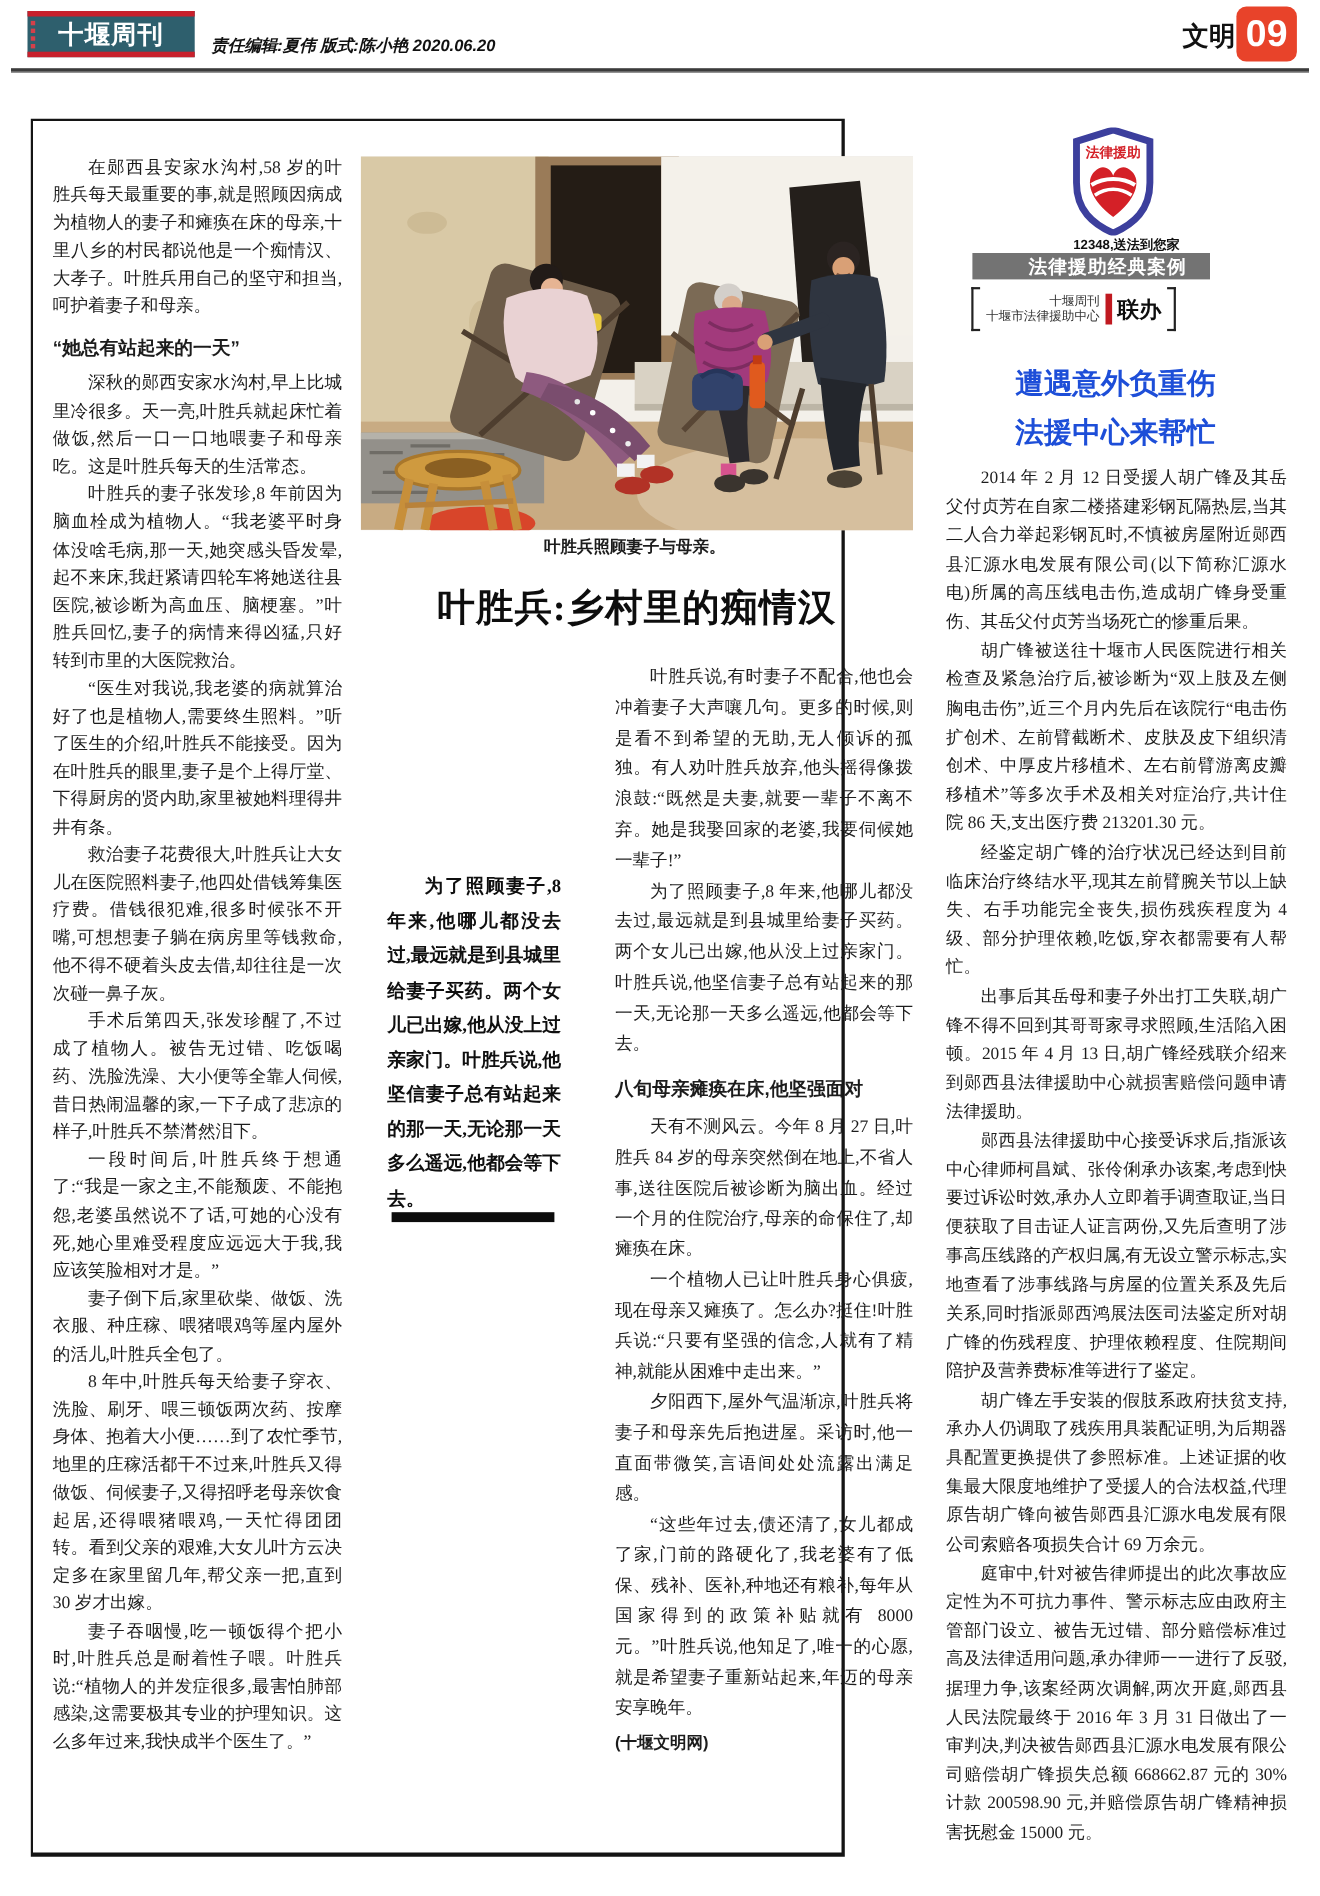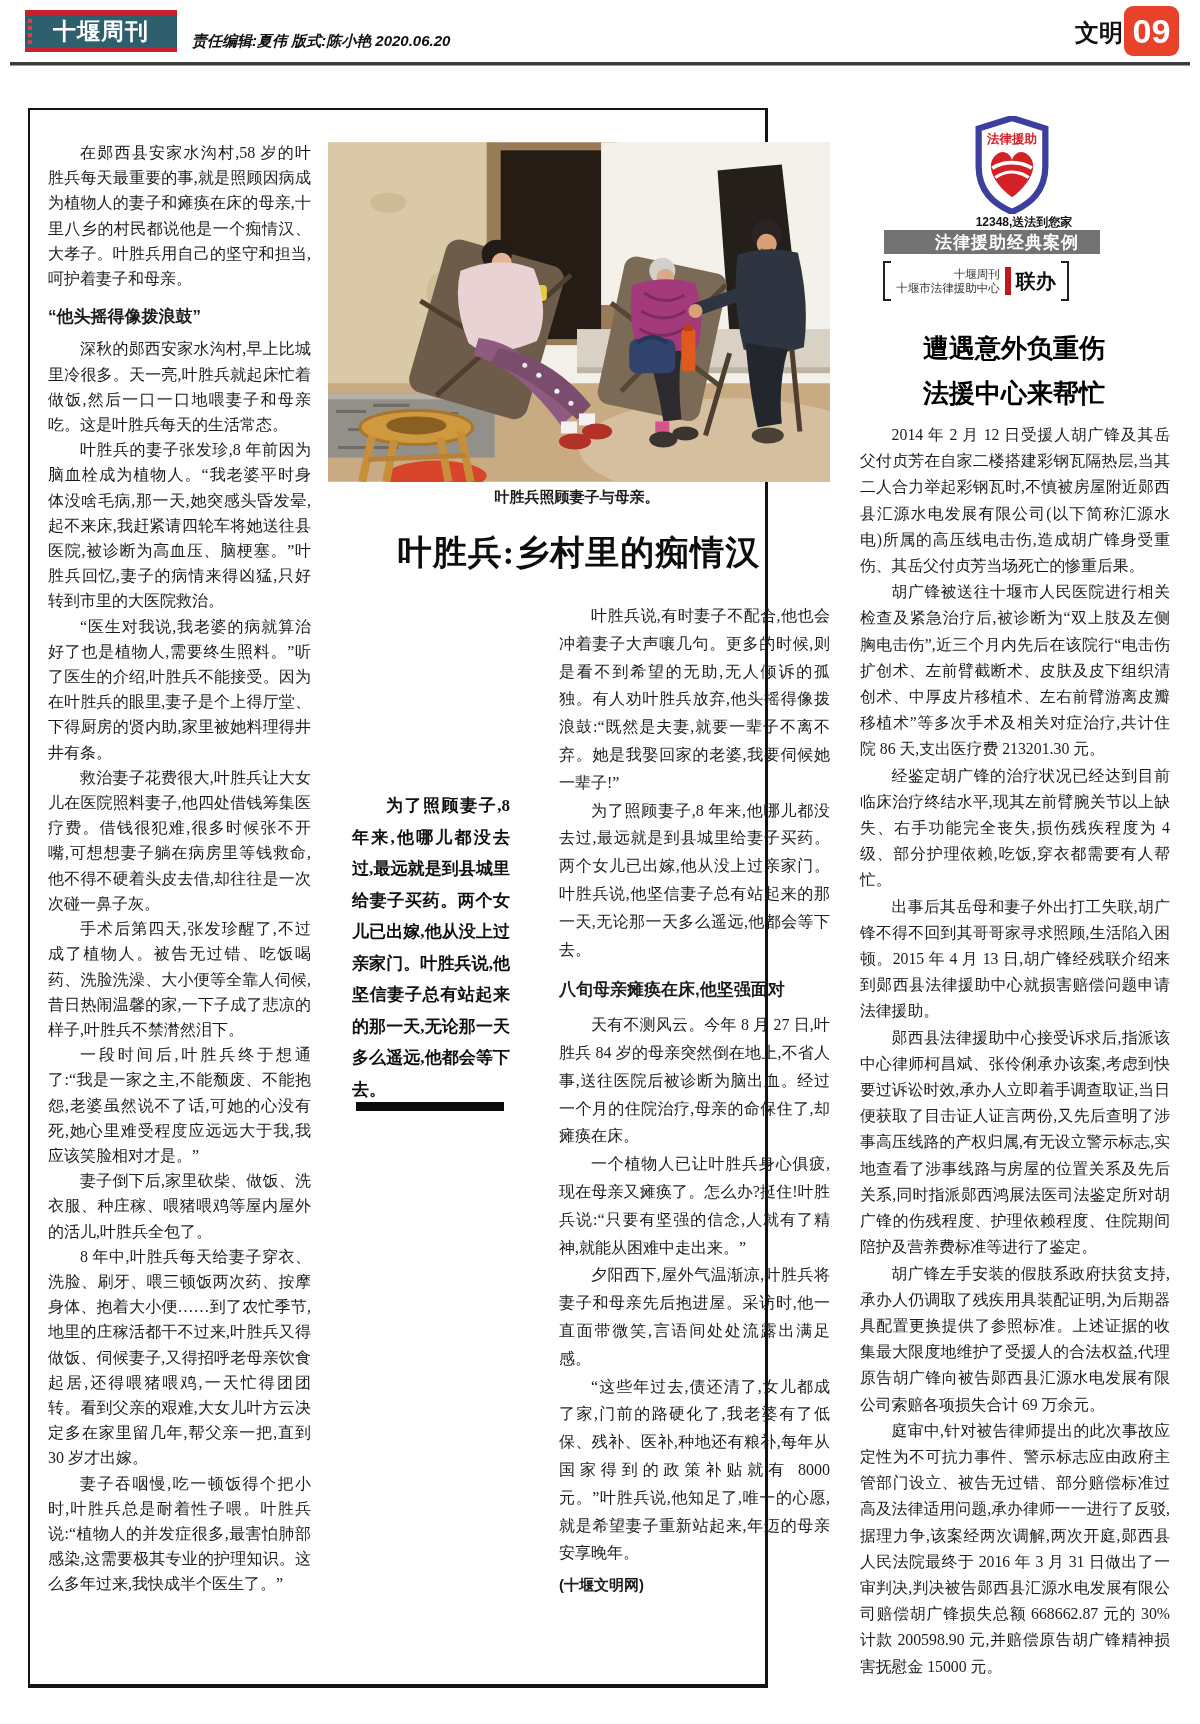--- a/index.html
+++ b/index.html
@@ -53,21 +53,21 @@
           letter-spacing:1px;}
   .joint{left:868px;top:258px;width:216px;height:46px;display:flex;align-items:center;justify-content:center;gap:5px;}
   .bracket{width:8px;height:40px;box-sizing:border-box;border:2px solid #222;}
   .bracket.l{border-right:none;}
   .bracket.r{border-left:none;}
   .joint-names{font-family:"Liberation Sans",sans-serif;font-size:11.5px;line-height:14px;
                text-align:right;color:#333;}
   .joint-bar{width:6px;height:28px;background:#c01920;}
   .joint-label{font-family:"Liberation Sans",sans-serif;font-weight:bold;font-size:20px;color:#0d0d0d;}
   .headline2{left:858px;top:326px;width:312px;text-align:center;font-size:26px;font-weight:bold;
-             line-height:45px;color:#000000;}
+             line-height:45px;color:#1d4ed8;}
   .body2{left:860px;top:422px;width:310px;font-size:15.8px;line-height:26.2px;text-align:justify;}
   .body2 p{margin:0;text-indent:2em;}
 </style>
 </head>
 <body>
 
 <div class="page">
 
   <div class="abs masthead">
     <span class="side-marks">
@@ -80,21 +80,21 @@
   </div>
   <div class="abs editor-line">责任编辑:夏伟  版式:陈小艳  2020.06.20</div>
   <div class="abs section-label">文明</div>
   <div class="abs pagenum">09</div>
   <div class="abs header-rule"></div>
 
   <div class="abs main-box">
 
     <div class="abs col1">
       <p>在郧西县安家水沟村,58 岁的叶胜兵每天最重要的事,就是照顾因病成为植物人的妻子和瘫痪在床的母亲,十里八乡的村民都说他是一个痴情汉、大孝子。叶胜兵用自己的坚守和担当,呵护着妻子和母亲。</p>
-      <p class="subhead">“他头摇得像拨浪鼓”</p>
+      <p class="subhead">“她总有站起来的一天”</p>
       <p>深秋的郧西安家水沟村,早上比城里冷很多。天一亮,叶胜兵就起床忙着做饭,然后一口一口地喂妻子和母亲吃。这是叶胜兵每天的生活常态。</p>
       <p>叶胜兵的妻子张发珍,8 年前因为脑血栓成为植物人。“我老婆平时身体没啥毛病,那一天,她突感头昏发晕,起不来床,我赶紧请四轮车将她送往县医院,被诊断为高血压、脑梗塞。”叶胜兵回忆,妻子的病情来得凶猛,只好转到市里的大医院救治。</p>
       <p>“医生对我说,我老婆的病就算治好了也是植物人,需要终生照料。”听了医生的介绍,叶胜兵不能接受。因为在叶胜兵的眼里,妻子是个上得厅堂、下得厨房的贤内助,家里被她料理得井井有条。</p>
       <p>救治妻子花费很大,叶胜兵让大女儿在医院照料妻子,他四处借钱筹集医疗费。借钱很犯难,很多时候张不开嘴,可想想妻子躺在病房里等钱救命,他不得不硬着头皮去借,却往往是一次次碰一鼻子灰。</p>
       <p>手术后第四天,张发珍醒了,不过成了植物人。被告无过错、吃饭喝药、洗脸洗澡、大小便等全靠人伺候,昔日热闹温馨的家,一下子成了悲凉的样子,叶胜兵不禁潸然泪下。</p>
       <p>一段时间后,叶胜兵终于想通了:“我是一家之主,不能颓废、不能抱怨,老婆虽然说不了话,可她的心没有死,她心里难受程度应远远大于我,我应该笑脸相对才是。”</p>
       <p>妻子倒下后,家里砍柴、做饭、洗衣服、种庄稼、喂猪喂鸡等屋内屋外的活儿,叶胜兵全包了。</p>
       <p>8 年中,叶胜兵每天给妻子穿衣、洗脸、刷牙、喂三顿饭两次药、按摩身体、抱着大小便……到了农忙季节,地里的庄稼活都干不过来,叶胜兵又得做饭、伺候妻子,又得招呼老母亲饮食起居,还得喂猪喂鸡,一天忙得团团转。看到父亲的艰难,大女儿叶方云决定多在家里留几年,帮父亲一把,直到 30 岁才出嫁。</p>
       <p>妻子吞咽慢,吃一顿饭得个把小时,叶胜兵总是耐着性子喂。叶胜兵说:“植物人的并发症很多,最害怕肺部感染,这需要极其专业的护理知识。这么多年过来,我快成半个医生了。”</p>
     </div>

